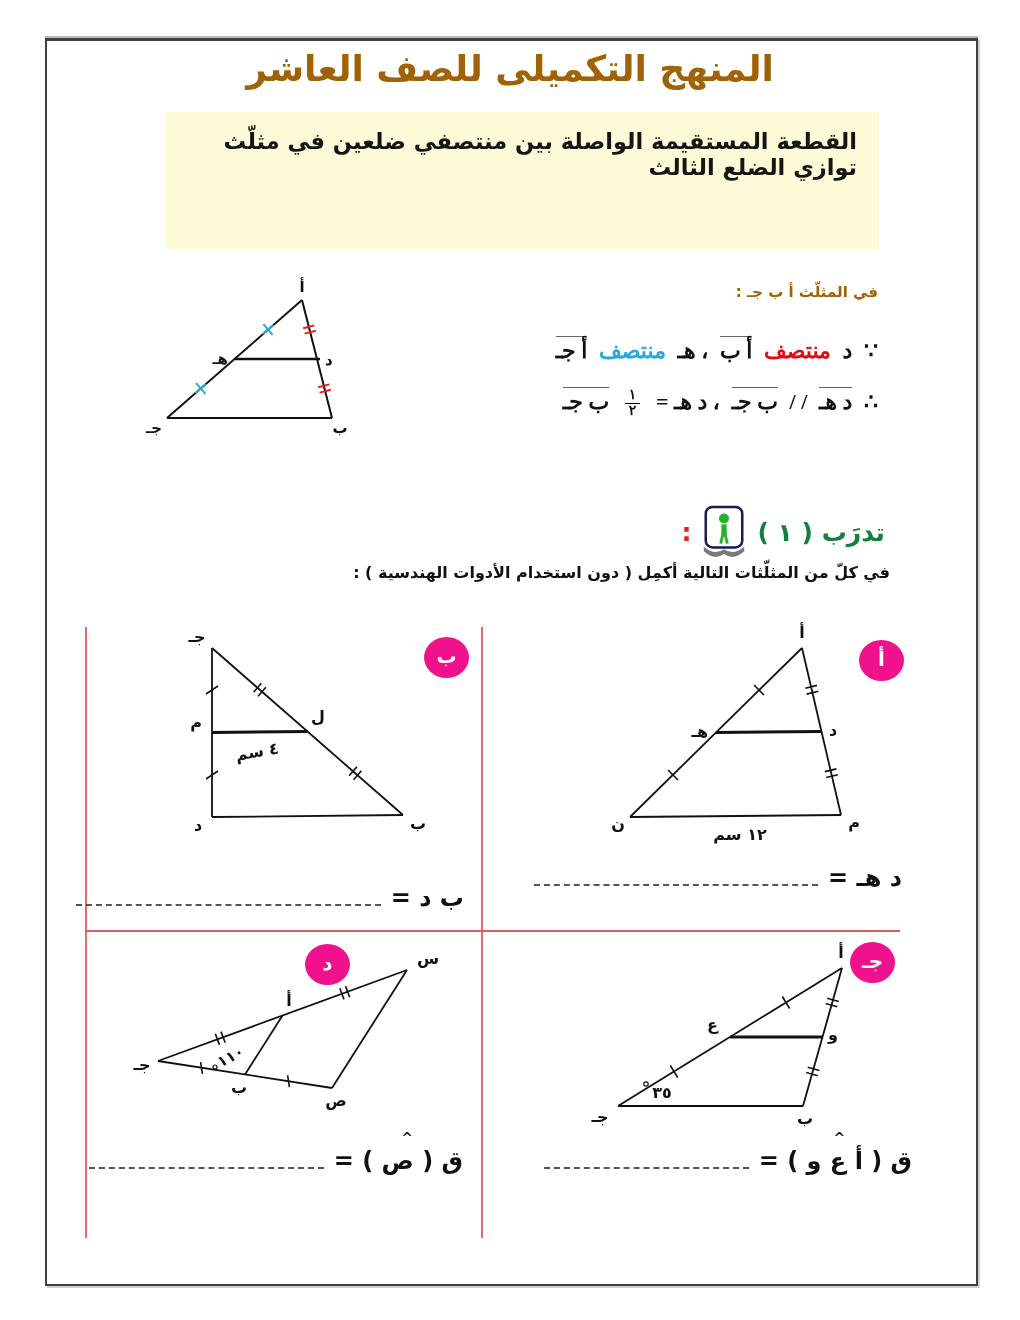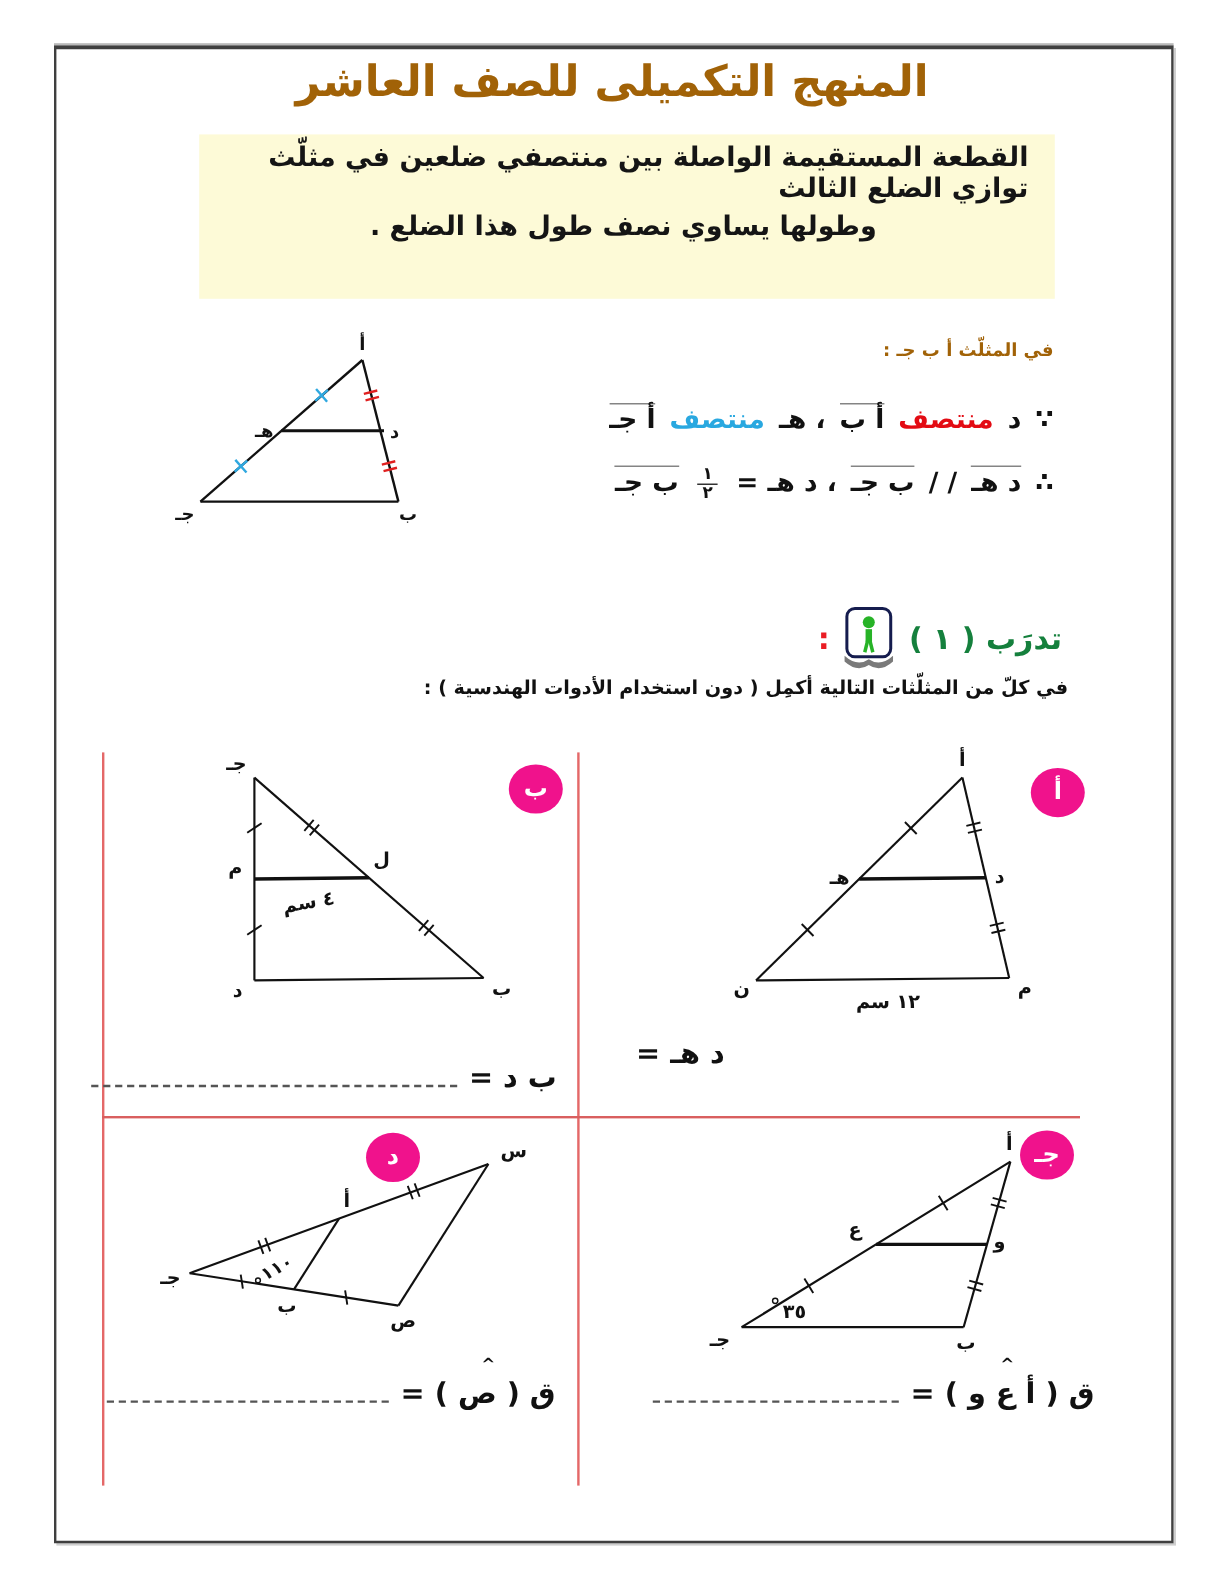--- a/index.html
+++ b/index.html
@@ -5,28 +5,28 @@
   * { margin:0; padding:0; box-sizing:border-box; }
   body { background:#fff; font-family:"DejaVu Sans", sans-serif; }
   .page { position:relative; width:1020px; height:1320px; background:#fff; overflow:hidden; }
   .frame { position:absolute; left:45px; top:38px; width:933px; height:1248px;
            border:2px solid #3f3f3f; border-top-width:3px; box-shadow:0 -2px 0 #b9b9b9, 2px 2px 0 #cfcfcf; }
   .title { position:absolute; left:0; top:48px; width:100%; text-align:center;
            color:#a16207; font-size:36px; font-weight:bold; }
   .theorem-box { position:absolute; left:166px; top:112px; width:713px; height:137px;
                  background:#fdfad7; direction:rtl; padding:6px 22px 0 16px; }
   .theorem-label { color:#ee0000; font-size:24px; font-weight:bold; text-align:right; }
-  .theorem-line1 { color:#151515; font-size:22.5px; font-weight:bold; text-align:right; }
+  .theorem-line1 { color:#151515; font-size:22.5px; font-weight:bold; text-align:right; margin-top:10px; }
   .theorem-line2 { color:#151515; font-size:22.5px; font-weight:bold; text-align:center; margin-top:6px; }
   .example-heading { position:absolute; left:500px; top:283px; width:378px; direction:rtl;
                      text-align:right; font-size:15px; font-weight:bold; color:#a16207; }
   .math-line { position:absolute; left:488px; top:338px; width:392px; direction:rtl;
                text-align:right; font-size:22px; font-weight:bold; color:#111; white-space:nowrap; }
   .math-line.l2 { top:388px; }
-  .math-line span { margin:0 2px; }
+  .math-line span { margin:0 2px;font-family:Liberation Serif, serif; }
   .red-text { color:#e30b13; }
   .blue-text { color:#29a8e0; }
   .overline { border-top:1.6px solid #666; padding-top:1px; }
   .frac { display:inline-flex; flex-direction:column; vertical-align:middle; text-align:center;
           font-size:14px; line-height:1.05; margin:0 4px !important; }
   .frac .num { border-bottom:1.6px solid #000; padding:0 4px; }
   .exercise-head { position:absolute; left:660px; top:503px; width:225px; height:58px;
                    display:flex; direction:rtl; align-items:center; justify-content:flex-start; gap:8px; }
   .exercise-title { color:#15803d; font-size:25px; font-weight:bold; white-space:nowrap; }
   .exercise-colon { color:#ea1c24; font-size:25px; font-weight:bold; }
@@ -49,21 +49,20 @@
 </head>
 <body>
 
 <div class="page">
   <div class="frame"></div>
 
   <div class="title">المنهج التكميلى للصف العاشر</div>
 
   <div class="theorem-box">
     <div class="theorem-line1">القطعة المستقيمة الواصلة بين منتصفي ضلعين في مثلّث توازي الضلع الثالث</div>
-    <div class="theorem-line2">وطولها يساوي نصف طول هذا الضلع .</div>
   </div>
 
   <div class="example-heading">في المثلّث أ ب جـ :</div>
 
   <div class="math-line">
     <span>∵</span>
     <span>د</span>
     <span class="red-text">منتصف</span>
     <span class="overline">أ ب</span>
     <span>، هـ</span>
@@ -156,21 +155,21 @@
     <line x1="259.1" y1="150.8" x2="266.9" y2="141.8" stroke="#111" stroke-width="1.6"></line>
     <line x1="263.6" y1="154.7" x2="271.4" y2="145.7" stroke="#111" stroke-width="1.6"></line>
     <text x="107" y="17" font-size="16" text-anchor="middle">جـ</text>
     <text x="108" y="206" font-size="16" text-anchor="middle">د</text>
     <text x="328" y="204" font-size="16" text-anchor="middle">ب</text>
     <text x="112" y="103" font-size="16" text-anchor="end">م</text>
     <text x="228" y="97" font-size="16" text-anchor="middle">ل</text>
     <text x="168" y="132" font-size="16" text-anchor="middle" transform="rotate(-10 168 132)">٤ سم</text>
   </svg>
 
-  <div class="answer-row" style="left:530px; top:864px; width:372px;flex-direction:column;">
+  <div class="answer-row" style="left:530px; top:864px; width:372px;">
     <span class="answer-text">د هـ =</span>
     <span class="answer-dashes"></span>
   </div>
   <div class="answer-row" style="left:72px; top:884px; width:392px;">
     <span class="answer-text">ب د =</span>
     <span class="answer-dashes"></span>
   </div>
 
   <div class="badge" style="left:850px; top:942px;">جـ</div>
   <svg style="left:560px; top:938px;" width="350" height="210" viewBox="0 0 350 210">

